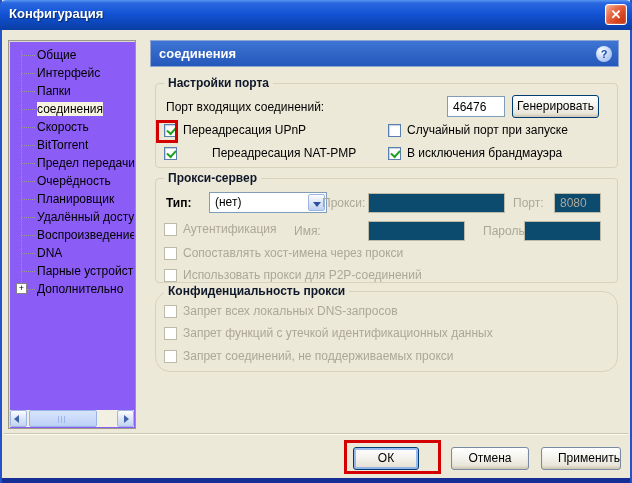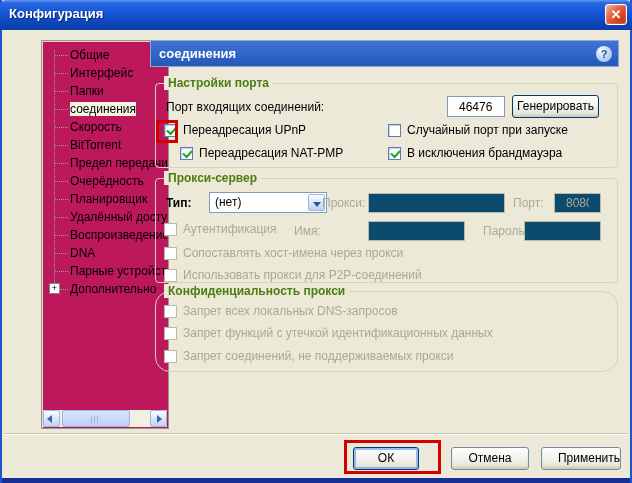--- a/index.html
+++ b/index.html
@@ -17,22 +17,22 @@
   .title-text { position:absolute; left:9px; top:6px; color:#fff; font-size:13px; font-weight:bold;
     text-shadow:1px 1px 1px #0a2a6a; }
   .close-btn {
     position:absolute; right:5px; top:4px; width:22px; height:21px; border:1px solid #fff; border-radius:3px;
     background:linear-gradient(135deg,#f5b39a 0%,#e96c48 35%,#d8401c 70%,#b83512 100%);
     color:#fff; font-size:13px; font-weight:bold; text-align:center; line-height:19px; cursor:pointer;
     box-shadow:inset 0 0 2px rgba(255,255,255,.6);
   }
   
   .listbox {
-    position:absolute; left:8px; top:40px; width:128px; height:389px; background:#be185d;
-    border:1px solid #9a988a; box-shadow:inset 1px 1px 0 #dcdacd;margin-left:33px;
+    position:absolute; left:8px; top:40px; width:128px; height:389px; background:#8b5cf6;
+    border:1px solid #9a988a; box-shadow:inset 1px 1px 0 #dcdacd;
   }
   .tree { position:absolute; left:0; top:5px; right:1px; list-style:none; }
   .tree .vline { position:absolute; left:12px; top:4px; height:243px; border-left:1px dotted #9a9a9a; }
   .tree li { position:relative; height:18px; line-height:18px; font-size:12px; padding-left:28px;
     white-space:nowrap; overflow:hidden; cursor:default; }
   .tree li::before { content:""; position:absolute; left:13px; top:9px; width:13px; border-top:1px dotted #9a9a9a; }
   .tree li.selected span { background:#f7f3e1; }
   .tree li .plus { position:absolute; left:7px; top:3px; width:11px; height:11px; border:1px solid #848484;
     background:#fff; font-size:9px; line-height:9px; text-align:center; color:#000; }
   .tree li.expandable::before { left:18px; width:8px; }
@@ -53,24 +53,24 @@
     position:absolute; left:150px; top:40px; width:469px; height:27px;
     background:linear-gradient(180deg,#3e74d4,#2458ba); border:1px solid #8fa6d0;
     color:#fff; font-size:13px; font-weight:bold; line-height:25px; padding-left:8px;
   }
   .help-btn { position:absolute; right:6px; top:5px; width:16px; height:16px; border-radius:50%;
     background:radial-gradient(circle at 35% 30%, #ffffff, #c6d8f7 45%, #93b3ea);
     color:#1a50b0; font-size:11px; font-weight:bold; text-align:center; line-height:16px; cursor:pointer; }
   .groupbox { position:absolute; left:155px; width:463px; border:1px solid #d6d2bc; border-radius:4px;
     background:transparent; }
   .groupbox .caption { position:absolute; top:-8px; left:8px; padding:0 4px; background:#ece9d8;
-    color:#4d7c0f; font-size:12px; font-weight:bold; }
+    color:#0f172a; font-size:12px; font-weight:bold; }
   .lbl { position:absolute; font-size:12px; color:#000; white-space:nowrap; }
   .lbl.dis { color:#aca899; }
-  .inp { position:absolute; border:1px solid #7f9db9; background:#fff; font-size:12px; padding:1px 11px; color:#000; }
+  .inp { position:absolute; border:1px solid #7f9db9; background:#fff; font-size:12px; padding:1px 5px; color:#000; }
   .inp:disabled { border-color:#bdbaa8; background:#0c4a6e; color:#aca899; }
   .xp-btn { position:absolute; height:23px; border:1px solid #7a8aa5; border-radius:3px;
     background:linear-gradient(180deg,#ffffff,#f4f3ee 45%,#e8e4d8 85%,#d8d3c3);
     font-size:12px; color:#000; text-align:center; line-height:21px; cursor:pointer;
     box-shadow:inset 0 -2px 2px rgba(190,180,150,.35); }
   .xp-btn.action { border-color:#003c74; }
   .xp-btn.default { border-color:#003c74; box-shadow:inset 0 0 0 2px rgba(130,170,235,.8); }
   
   .cbrow { position:absolute; display:flex; align-items:center; height:16px; }
   .cb { position:relative; width:13px; height:13px; background:#fff; border:1px solid #5a7fae;
@@ -143,21 +143,21 @@
     <input class="inp" style="left: 291px; top: 12px; width: 58px; height: 21px;" value="46476">
     <button class="xp-btn action" style="left:356px; top:11px; width:87px;">Генерировать</button>
     <div class="cbrow" style="left:8px; top:38px;">
       <span class="cb checked"></span>
       <span class="lbl">Переадресация UPnP</span>
     </div>
     <div class="cbrow" style="left:232px; top:38px;">
       <span class="cb"></span>
       <span class="lbl">Случайный порт при запуске</span>
     </div>
-    <div class="cbrow" style="left:24px; top:61px;">
+    <div class="cbrow" style="left:8px; top:61px;gap:29px;">
       <span class="cb checked"></span>
       <span class="lbl">Переадресация NAT-PMP</span>
     </div>
     <div class="cbrow" style="left:232px; top:61px;">
       <span class="cb checked"></span>
       <span class="lbl">В исключения брандмауэра</span>
     </div>
   </div>
 
   <div class="groupbox" style="top:178px; height:105px;">

